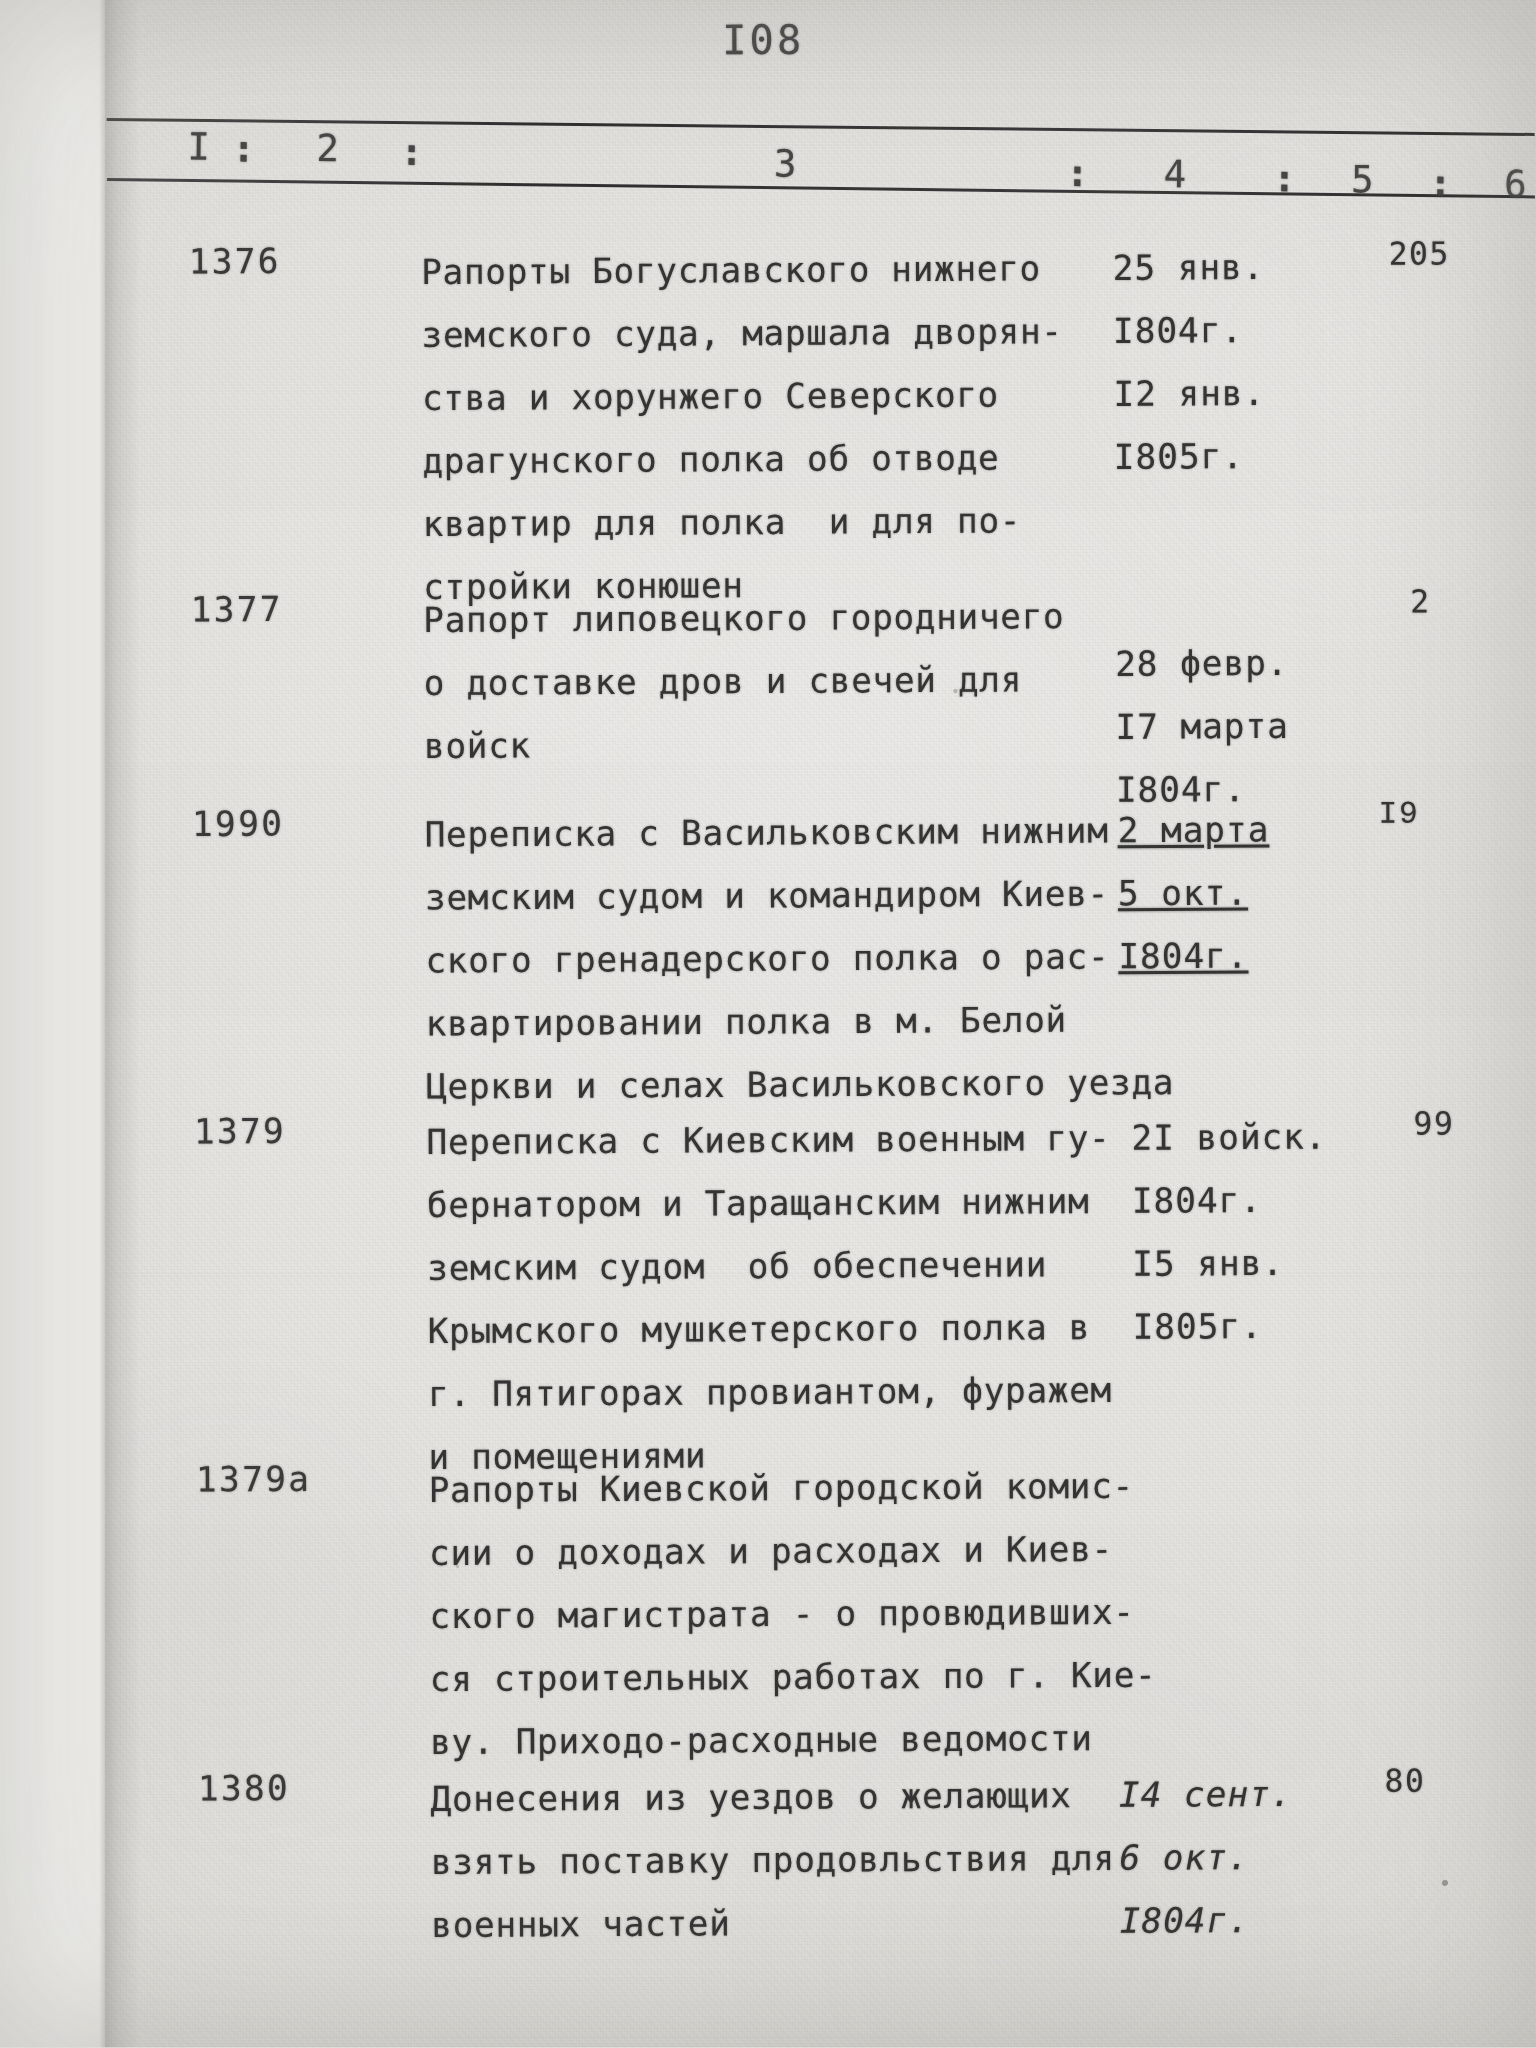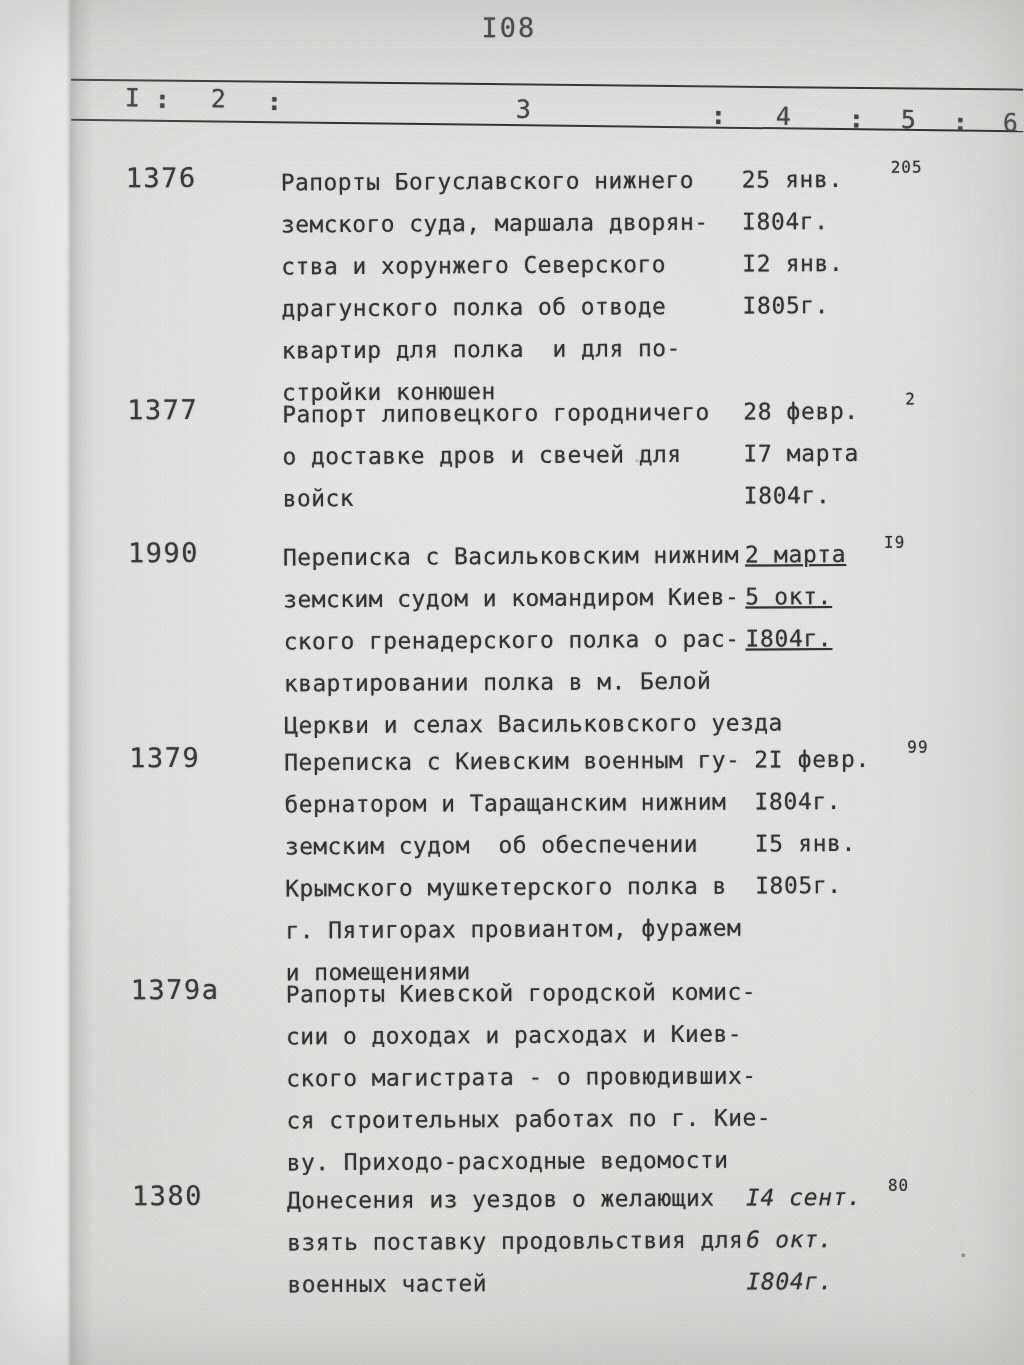--- a/index.html
+++ b/index.html
@@ -89,37 +89,38 @@
     white-space:nowrap;
   }
   .h-n{letter-spacing:1px;}
   .h-c{font-weight:bold;}
 
   
   #entries{position:absolute;left:0;top:0;width:1024px;}
   .entry{position:absolute;left:0;width:1024px;}
   .num{
     position:absolute;left:128px;top:0;
-    font-size:27px;letter-spacing:1.5px;color:#2e2e2e;
+    font-size:23px;letter-spacing:1.5px;color:#2e2e2e;
     white-space:nowrap;
   }
   .desc{
     position:absolute;left:283px;top:0;
     font-size:23px;line-height:42px;letter-spacing:0.4px;
     color:#272727;white-space:pre;
   }
   .dates{
     position:absolute;top:0;
     font-size:23px;line-height:42px;letter-spacing:0.6px;
     color:#272727;white-space:pre;
   }
   .count{
     position:absolute;top:0;
-    font-size:16px;letter-spacing:1px;color:#272727;
+    font-size:21px;letter-spacing:1px;color:#272727;
     white-space:nowrap;
+    margin-left:35px;
   }
 
   
   .num,.desc,.dates,.count,#folio,#colheads span{
     text-shadow:0 0 1.1px rgba(60,60,60,.55), 0 0 2.4px rgba(90,90,90,.20);
     opacity:.93;
   }
 
   
   .speck{position:absolute;background:#7d7d79;border-radius:50%;opacity:.75;}
@@ -176,48 +177,48 @@
 I2 янв.
 I805г.</div>
       <div class="count" style="left:893px;">205</div>
     </div>
 
     <div class="entry" style="top:392px;">
       <div class="num">1377</div>
       <div class="desc">Рапорт липовецкого городничего
 о доставке дров и свечей для
 войск</div>
-      <div class="dates" style="left:744px;">28 февр.
+      <div class="dates" style="left:744px;margin-top:32px;">28 февр.
 I7 марта
 I804г.</div>
       <div class="count" style="left:906px;">2</div>
     </div>
 
     <div class="entry" style="top:535px;">
       <div class="num">1990</div>
       <div class="desc">Переписка с Васильковским нижним
 земским судом и командиром Киев-
 ского гренадерского полка о рас-
 квартировании полка в м. Белой
 Церкви и селах Васильковского уезда</div>
       <div class="dates" style="left:745px;text-decoration:underline;">2 марта
 5 окт.
 I804г.</div>
-      <div class="count" style="left:884px;">I9</div>
+      <div class="count" style="left:884px;font-family:Liberation Mono, monospace;">I9</div>
     </div>
 
     <div class="entry" style="top:740px;">
       <div class="num">1379</div>
       <div class="desc">Переписка с Киевским военным гу-
 бернатором и Таращанским нижним
 земским судом  об обеспечении
 Крымского мушкетерского полка в
 г. Пятигорах провиантом, фуражем
 и помещениями</div>
-      <div class="dates" style="left:753px;">2I февр.
+      <div class="dates" style="left:753px;">2I войск.
 I804г.
 I5 янв.
 I805г.</div>
       <div class="count" style="left:906px;">99</div>
     </div>
 
     <div class="entry" style="top:972px;">
       <div class="num">1379а</div>
       <div class="desc">Рапорты Киевской городской комис-
 сии о доходах и расходах и Киев-

